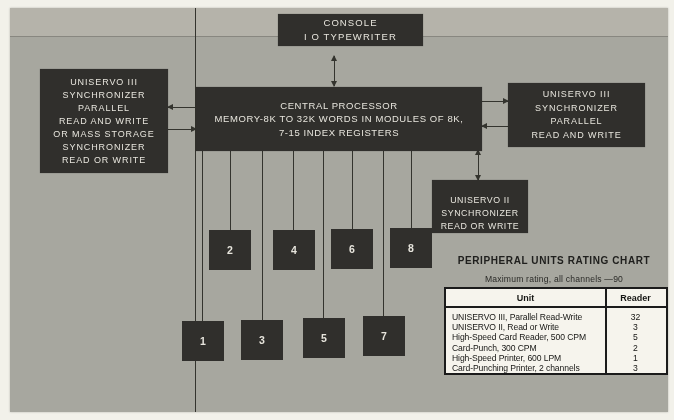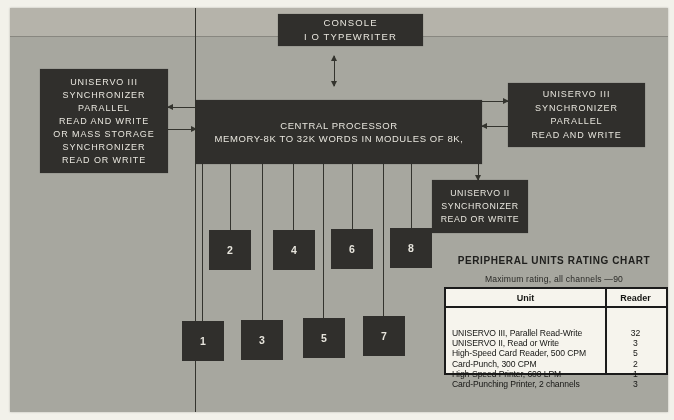--- a/index.html
+++ b/index.html
@@ -22,23 +22,23 @@
 
   
   .dbox{position:absolute;background:var(--box-bg);color:var(--box-text);
         display:flex;flex-direction:column;align-items:center;justify-content:center;
         text-align:center;letter-spacing:.9px;font-size:9px;line-height:13px;
         box-shadow:0 0 1px rgba(0,0,0,.4);}
   .dbox div{white-space:nowrap;}
 
   .box-console{left:268px;top:6px;width:145px;height:32px;font-size:9.5px;line-height:14px;letter-spacing:1.1px;}
   .box-left{left:30px;top:61px;width:128px;height:104px;line-height:13px;}
-  .box-cp{left:186px;top:92px;width:286px;height:64px;font-size:9.5px;line-height:13.5px;letter-spacing:.6px;}
+  .box-cp{left:186px;top:79px;width:286px;height:64px;font-size:9.5px;line-height:13.5px;letter-spacing:.6px;}
   .box-right{left:498px;top:75px;width:137px;height:64px;line-height:13.5px;}
-  .box-u2{left:422px;top:172px;width:96px;height:53px;font-size:8.8px;line-height:13px;letter-spacing:.6px;}
+  .box-u2{left:422px;top:172px;width:96px;height:53px;font-size:8.8px;line-height:13px;letter-spacing:.6px;justify-content:flex-end;}
 
   .chan{position:absolute;width:42px;height:40px;background:var(--box-bg);color:var(--box-text);
         display:flex;align-items:center;justify-content:center;font-size:10.5px;font-weight:bold;
         letter-spacing:0;}
 
   
   .vline{position:absolute;width:1px;background:var(--line);}
   .hline{position:absolute;height:1px;background:var(--line);}
 
   .va-both::before{content:"";position:absolute;left:-3px;top:-1px;width:0;height:0;
@@ -55,21 +55,21 @@
   .chart-head{position:absolute;left:430px;top:247px;width:228px;text-align:center;color:var(--ink);}
   .chart-title{font-size:10px;font-weight:bold;letter-spacing:.6px;}
   .chart-sub{font-size:8.6px;margin-top:8px;letter-spacing:.2px;color:#2b2b28;}
 
   .rtable{position:absolute;left:434px;top:279px;width:224px;height:88px;background:var(--table-bg);
           border:2px solid var(--table-border);color:#161614;}
   .rtable .col-sep{position:absolute;left:159px;top:0;bottom:0;width:2px;background:var(--table-border);}
   .rtable .thead{display:flex;height:19px;border-bottom:2px solid var(--table-border);align-items:center;}
   .rtable .th-unit{width:159px;text-align:center;font-weight:bold;font-size:9px;}
   .rtable .th-rating{flex:1;text-align:center;font-weight:bold;font-size:9px;}
-  .rtable .tbody{padding-top:20px;}
+  .rtable .tbody{padding-top:4px;}
   .rtable .trow{display:flex;height:10.2px;align-items:center;}
   .rtable .td-unit{width:159px;padding-left:6px;font-size:8.6px;letter-spacing:-.1px;white-space:nowrap;}
   .rtable .td-rating{flex:1;text-align:center;font-size:8.6px;}
 </style>
 </head>
 <body>
 
 <div class="photo">
   <div class="top-strip"></div>
 
@@ -105,20 +105,21 @@
     <div>PARALLEL</div>
     <div>READ AND WRITE</div>
     <div>OR MASS STORAGE</div>
     <div>SYNCHRONIZER</div>
     <div>READ OR WRITE</div>
   </div>
 
   <div class="dbox box-cp">
     <div>CENTRAL PROCESSOR</div>
     <div>MEMORY-8K TO 32K WORDS IN MODULES OF 8K,</div>
+    <div>7-15 INDEX REGISTERS</div>
   </div>
 
   <div class="dbox box-right">
     <div>UNISERVO III</div>
     <div>SYNCHRONIZER</div>
     <div>PARALLEL</div>
     <div>READ AND WRITE</div>
   </div>
 
   <div class="dbox box-u2">

